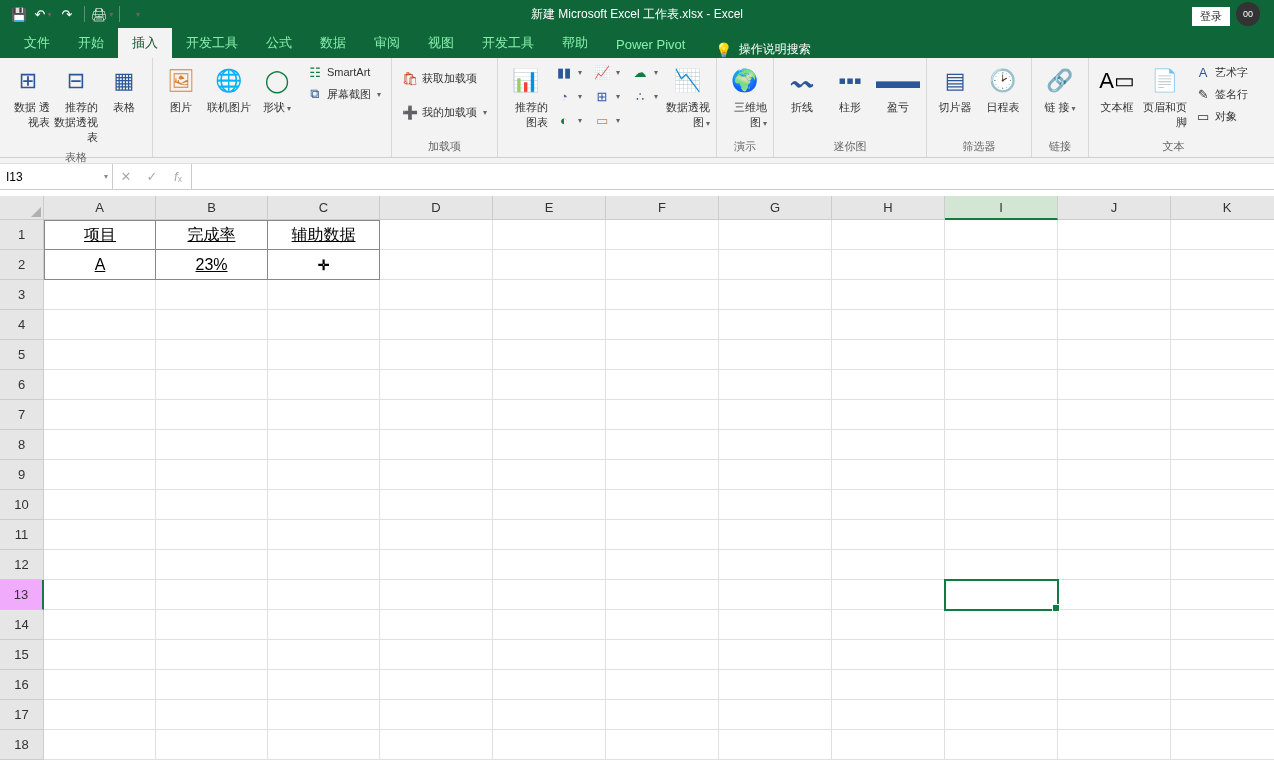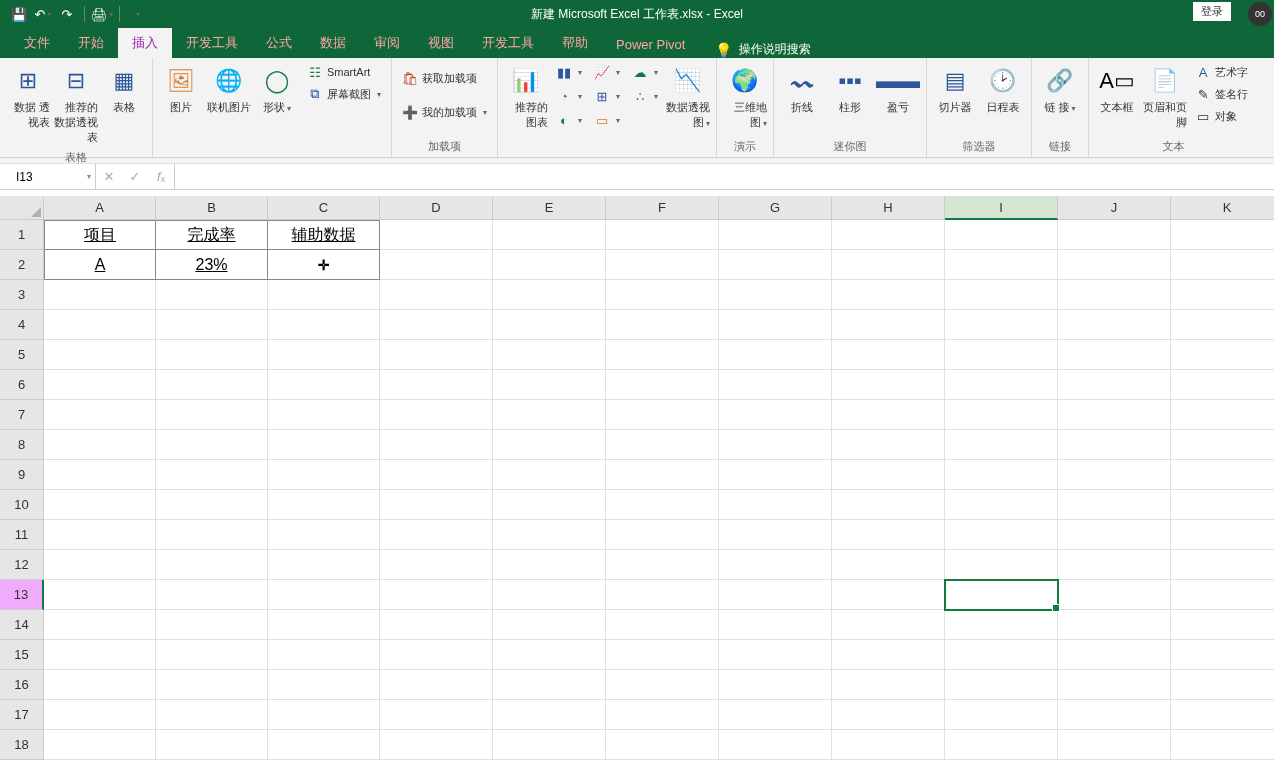--- a/index.html
+++ b/index.html
@@ -4,28 +4,28 @@
 <style>
 * { margin: 0; padding: 0; box-sizing: border-box; font-family: "Microsoft YaHei", "Segoe UI", sans-serif; }
 body { background: #fff; overflow: hidden; width: 1274px; height: 778px; }
 
 
 .title-bar { background: #0f6638; height: 28px; display: flex; align-items: center; color: #fff; font-size: 12px; position: relative; }
 .qat { display: flex; align-items: center; gap: 2px; padding-left: 8px; }
 .qat-btn { width: 22px; height: 22px; display: flex; align-items: center; justify-content: center; cursor: pointer; font-size: 13px; }
 .qat-sep { width: 1px; height: 16px; background: rgba(255,255,255,0.3); margin: 0 4px; }
 .title-text { position: absolute; left: 50%; transform: translateX(-50%); font-size: 12px; }
-.title-right { margin-left: auto; display: flex; align-items: flex-start; gap: 17px; padding-right: 6px; }
+.title-right { margin-left: auto; display: flex; align-items: flex-end; gap: 6px; padding-right: 18px; }
 .login-btn { background: #fff; color: #333; padding: 2px 8px; font-size: 11px; cursor: pointer; }
 .avatar-circ { width: 24px; height: 24px; border-radius: 50%; background: #333; display:flex; align-items:center; justify-content:center; font-size:9px; color:#fff; margin-right:-4px; }
 
 
 .tabs { background: #0f6638; height: 30px; display: flex; align-items: flex-end; padding-left: 10px; }
-.tab { color: #fca5a5; font-size: 13px; padding: 6px 14px; cursor: pointer; }
-.tab.active { background: #f3f3f3; color: #a21caf; font-weight: 500; }
+.tab { color: #86efac; font-size: 13px; padding: 6px 14px; cursor: pointer; }
+.tab.active { background: #f3f3f3; color: #14532d; font-weight: 500; }
 .search-help { display: flex; align-items: center; color: #fff; font-size: 12px; margin-left: 16px; gap: 6px; cursor: text; }
 .bulb { font-size: 14px; }
 
 
 .ribbon { background: #f3f3f3; border-bottom: 1px solid #d0d0d0; height: 100px; display: flex; }
 .rgroup { display: flex; flex-direction: column; border-right: 1px solid #d8d8d8; }
 .rgroup-body { flex: 1; display: flex; align-items: flex-start; padding: 4px 6px; gap: 4px; }
 .rgroup-label { text-align: center; font-size: 11px; color: #666; padding: 1px 0 3px; position:relative; }
 .rgroup-label .dlg { position:absolute; right:4px; bottom:2px; font-size:9px; color:#888; cursor:pointer; }
 .rbtn-lg { display: flex; flex-direction: column; align-items: center; justify-content: flex-start; width: 44px; padding-top: 2px; cursor: pointer; }
@@ -39,21 +39,21 @@
 
 .ic-blue { color: #2b579a; }
 .ic-green { color: #107c41; }
 .ic-orange { color: #d97f30; }
 .ic-purple { color: #7b4fa0; }
 .ic-red { color: #c43e1c; }
 .ic-cyan { color: #2d9ba1; }
 
 
 .fbar { height: 26px; border-bottom: 1px solid #ccc; display: flex; align-items: stretch; background:#fff; }
-.namebox { width: 96px; border-right: 1px solid #ccc; display: flex; align-items: center; padding: 0 16px; font-size: 12px; position:relative; }
+.namebox { width: 113px; border-right: 1px solid #ccc; display: flex; align-items: center; padding: 0 6px; font-size: 12px; position:relative; }
 .namebox .dd2 { position:absolute; right:4px; font-size:8px; color:#888; cursor:pointer; }
 .fbtns { display: flex; align-items: center; border-right: 1px solid #ccc; }
 .fbtn { width: 26px; display: flex; align-items: center; justify-content: center; color: #aaa; font-size: 13px; cursor:pointer; }
 .finput { flex: 1; padding: 0 6px; font-size: 12px; display:flex; align-items:center; }
 
 
 .grid { display: grid; grid-template-columns: 44px 112px 112px 112px repeat(8, 113px); position: relative; }
 .corner { background: #e6e6e6; border-right: 1px solid #ccc; border-bottom: 1px solid #ccc; height: 24px; cursor:pointer; position:relative; }
 .corner::after { content:''; position:absolute; right:2px; bottom:2px; width:0; height:0; border-style:solid; border-width:0 0 10px 10px; border-color:transparent transparent #b0b0b0 transparent; }
 .colhdr { background: #e6e6e6; border-right: 1px solid #ccc; border-bottom: 1px solid #ccc; height: 24px; display: flex; align-items: center; justify-content: center; font-size: 13px; color: #333; cursor:pointer; }

